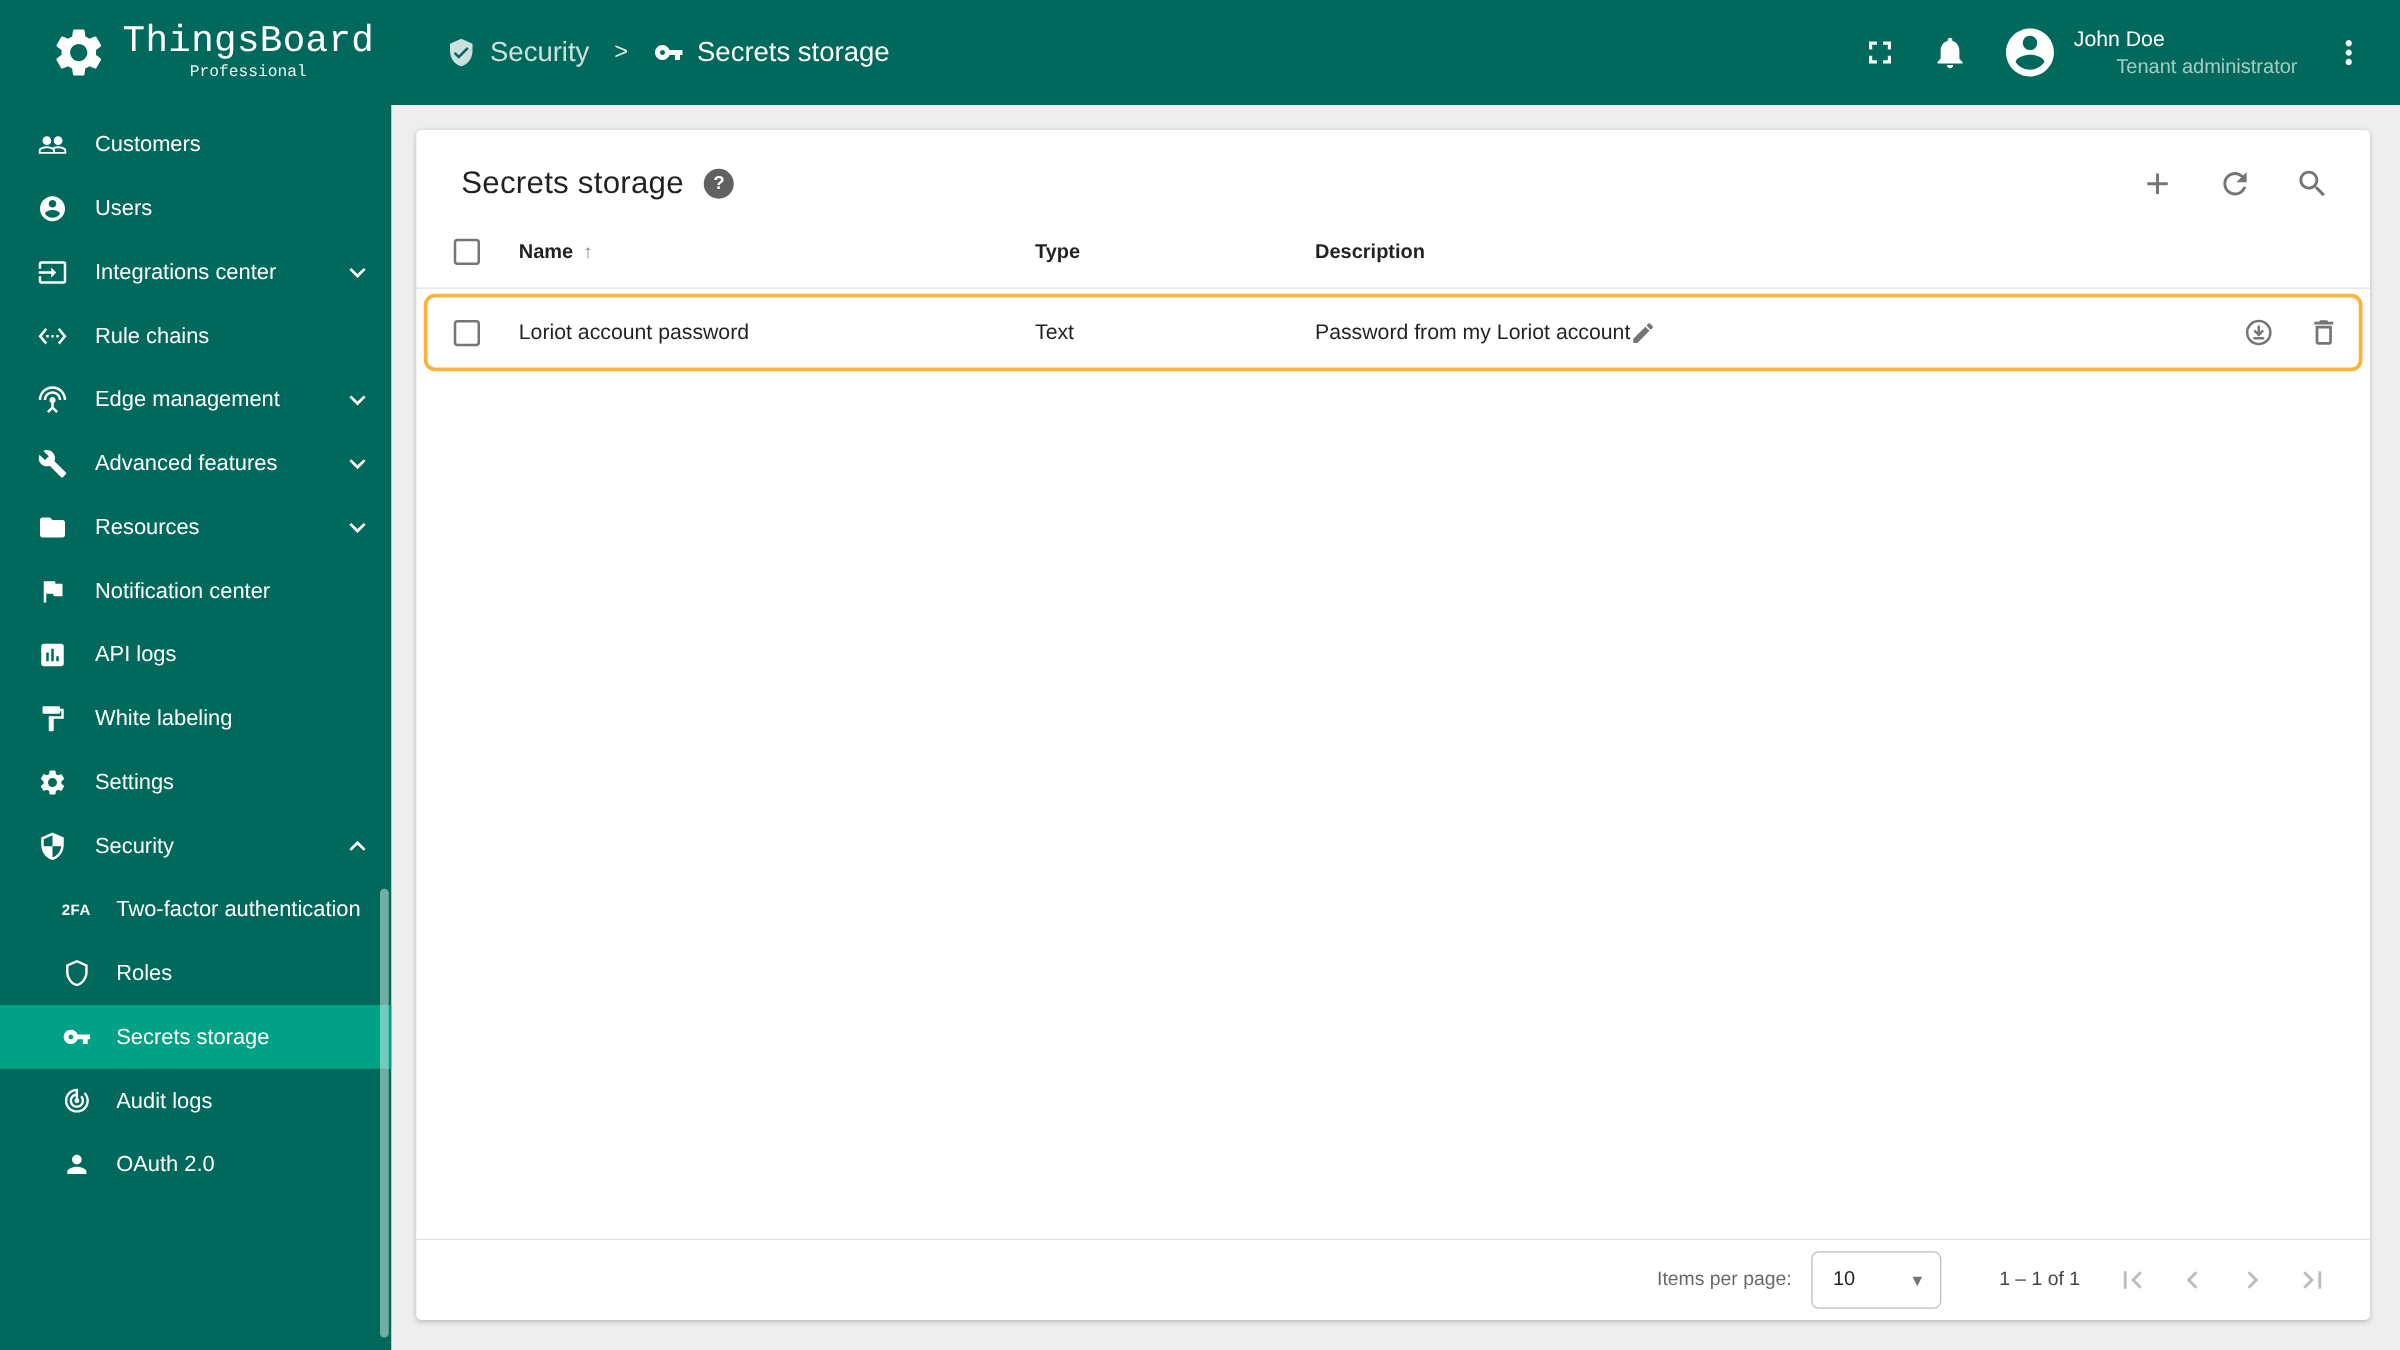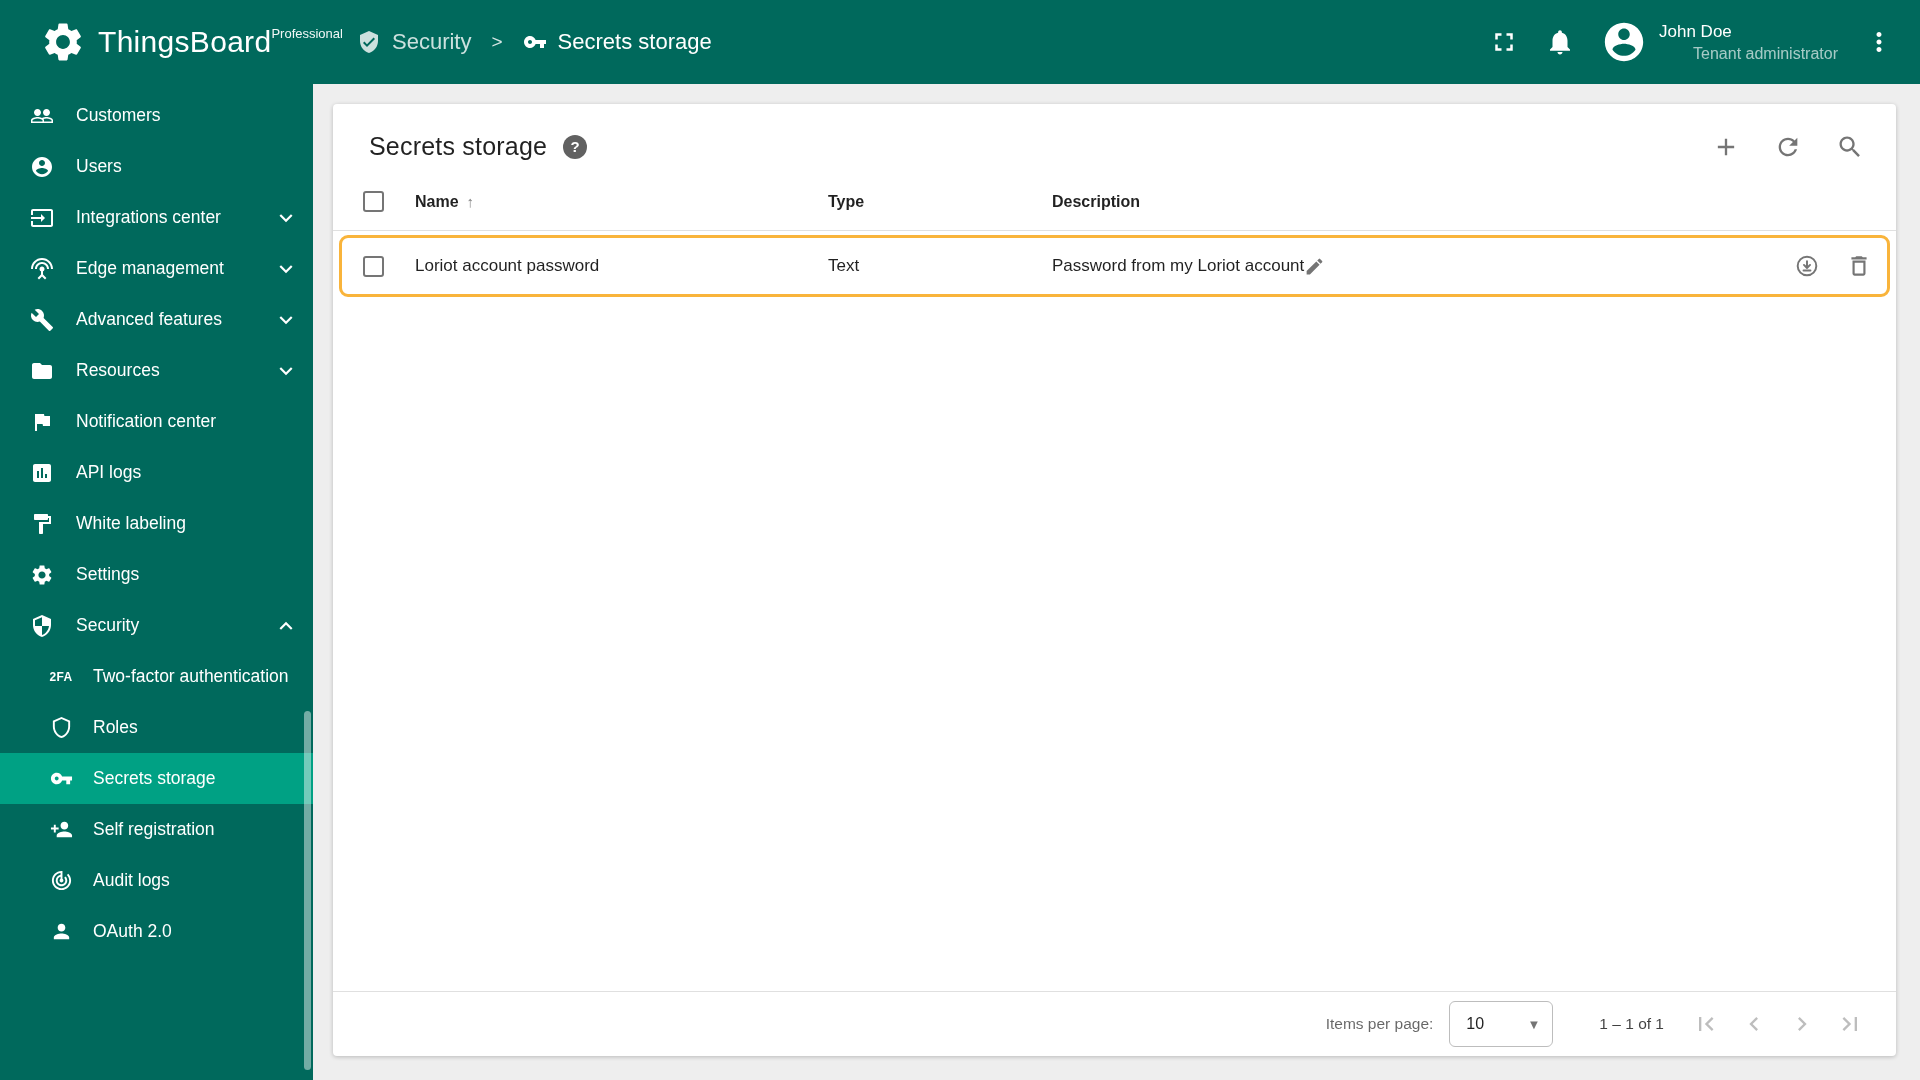--- a/index.html
+++ b/index.html
@@ -10,21 +10,21 @@
   }
   html,body{margin:0;padding:0;}
   body{width:1920px;height:1080px;overflow:hidden;background:var(--content-bg);
        font-family:"Liberation Sans","DejaVu Sans",sans-serif;-webkit-font-smoothing:antialiased;}
   .app{width:1920px;height:1080px;display:flex;flex-direction:column;}
 
   
   .topbar{height:84px;flex:0 0 84px;background:var(--primary);display:flex;align-items:center;color:#fff;}
   .logo{width:313px;flex:0 0 313px;display:flex;align-items:center;gap:12px;padding-left:40px;box-sizing:border-box;cursor:pointer;}
   .logo-gear svg{width:46px;height:46px;display:block;}
-  .logo-text{display:flex;align-items:flex-start;}
+  .logo-text{display:flex;flex-direction:column;align-items:center;font-family:Liberation Mono, monospace;}
   .logo-name{font-size:30px;font-weight:400;letter-spacing:.3px;line-height:1.05;}
   .logo-edition{font-size:13px;opacity:.95;}
   .breadcrumb{display:flex;align-items:center;padding-left:44px;}
   .bc-item{display:flex;align-items:center;gap:11px;font-size:22px;cursor:pointer;}
   .bc-parent{color:rgba(255,255,255,.8);}
   .bc-current{color:#fff;}
   .bc-item svg{width:24px;height:24px;display:block;}
   .bc-sep{margin:0 20px;font-size:19px;color:rgba(255,255,255,.85);}
   .topbar-right{margin-left:auto;display:flex;align-items:center;gap:26px;padding-right:26px;}
   .icon-btn{background:none;border:none;padding:0;display:flex;align-items:center;justify-content:center;color:inherit;cursor:pointer;}
@@ -188,20 +188,28 @@
             </svg>
           </span>
         <span class="nav-label">Integrations center</span>
         <span class="chev">
             <svg viewBox="0 0 24 24" fill="currentColor">
               <path d="M7.41 8.59L12 13.17l4.59-4.58L18 10l-6 6-6-6 1.41-1.41z"></path>
             </svg>
           </span>
       </div>
 
+      <div class="nav-item">
+        <span class="ni-icon">
+            <svg viewBox="0 0 24 24" fill="currentColor">
+              <path d="M7.77 6.76L6.23 5.48.82 12l5.41 6.52 1.54-1.28L3.42 12l4.35-5.24zM7 13h2v-2H7v2zm10-2h-2v2h2v-2zm-6 2h2v-2h-2v2zm6.77-7.52l-1.54 1.28L20.58 12l-4.35 5.24 1.54 1.28L23.18 12l-5.41-6.52z"></path>
+            </svg>
+          </span>
+        <span class="nav-label">Rule chains</span>
+      </div>
 
       <div class="nav-item">
         <span class="ni-icon">
             <svg viewBox="0 0 24 24" fill="currentColor">
               <path d="M12 5c-3.87 0-7 3.13-7 7h2c0-2.76 2.24-5 5-5s5 2.24 5 5h2c0-3.87-3.13-7-7-7zm1 9.29c.88-.39 1.5-1.26 1.5-2.29 0-1.38-1.12-2.5-2.5-2.5S9.5 10.62 9.5 12c0 1.02.62 1.9 1.5 2.29v3.3L7.59 21 9 22.41l3-3 3 3L16.41 21 13 17.59v-3.3zM12 1C5.93 1 1 5.93 1 12h2c0-4.97 4.03-9 9-9s9 4.03 9 9h2c0-6.07-4.93-11-11-11z"></path>
             </svg>
           </span>
         <span class="nav-label">Edge management</span>
         <span class="chev">
             <svg viewBox="0 0 24 24" fill="currentColor">
@@ -305,28 +313,20 @@
 
       <div class="nav-item sub-item selected">
         <span class="ni-icon">
             <svg viewBox="0 0 24 24" fill="currentColor">
               <path d="M12.65 10C11.83 7.67 9.61 6 7 6c-3.31 0-6 2.69-6 6s2.69 6 6 6c2.61 0 4.83-1.67 5.65-4H17v4h4v-4h2v-4H12.65zM7 14c-1.1 0-2-.9-2-2s.9-2 2-2 2 .9 2 2-.9 2-2 2z"></path>
             </svg>
           </span>
         <span class="nav-label sub-label">Secrets storage</span>
       </div>
 
-      <div class="nav-item sub-item">
-        <span class="ni-icon">
-            <svg viewBox="0 0 24 24" fill="currentColor">
-              <path d="M15 12c2.21 0 4-1.79 4-4s-1.79-4-4-4-4 1.79-4 4 1.79 4 4 4zm-9-2V7H4v3H1v2h3v3h2v-3h3v-2H6zm9 4c-2.67 0-8 1.34-8 4v2h16v-2c0-2.66-5.33-4-8-4z"></path>
-            </svg>
-          </span>
-        <span class="nav-label sub-label">Self registration</span>
-      </div>
 
       <div class="nav-item sub-item">
         <span class="ni-icon">
             <svg viewBox="0 0 24 24" fill="currentColor">
               <path d="M19.07 4.93l-1.41 1.41C19.1 7.79 20 9.79 20 12c0 4.42-3.58 8-8 8s-8-3.58-8-8c0-4.08 3.05-7.44 7-7.93v2.02C8.16 6.57 6 9.03 6 12c0 3.31 2.69 6 6 6s6-2.69 6-6c0-1.66-.67-3.16-1.76-4.24l-1.41 1.41C15.55 9.9 16 10.9 16 12c0 2.21-1.79 4-4 4s-4-1.79-4-4c0-1.86 1.28-3.41 3-3.86v2.14c-.6.35-1 .98-1 1.72 0 1.1.9 2 2 2s2-.9 2-2c0-.74-.4-1.38-1-1.72V2h-1C6.48 2 2 6.48 2 12s4.48 10 10 10 10-4.48 10-10c0-2.76-1.12-5.26-2.93-7.07z"></path>
             </svg>
           </span>
         <span class="nav-label sub-label">Audit logs</span>
       </div>
 

